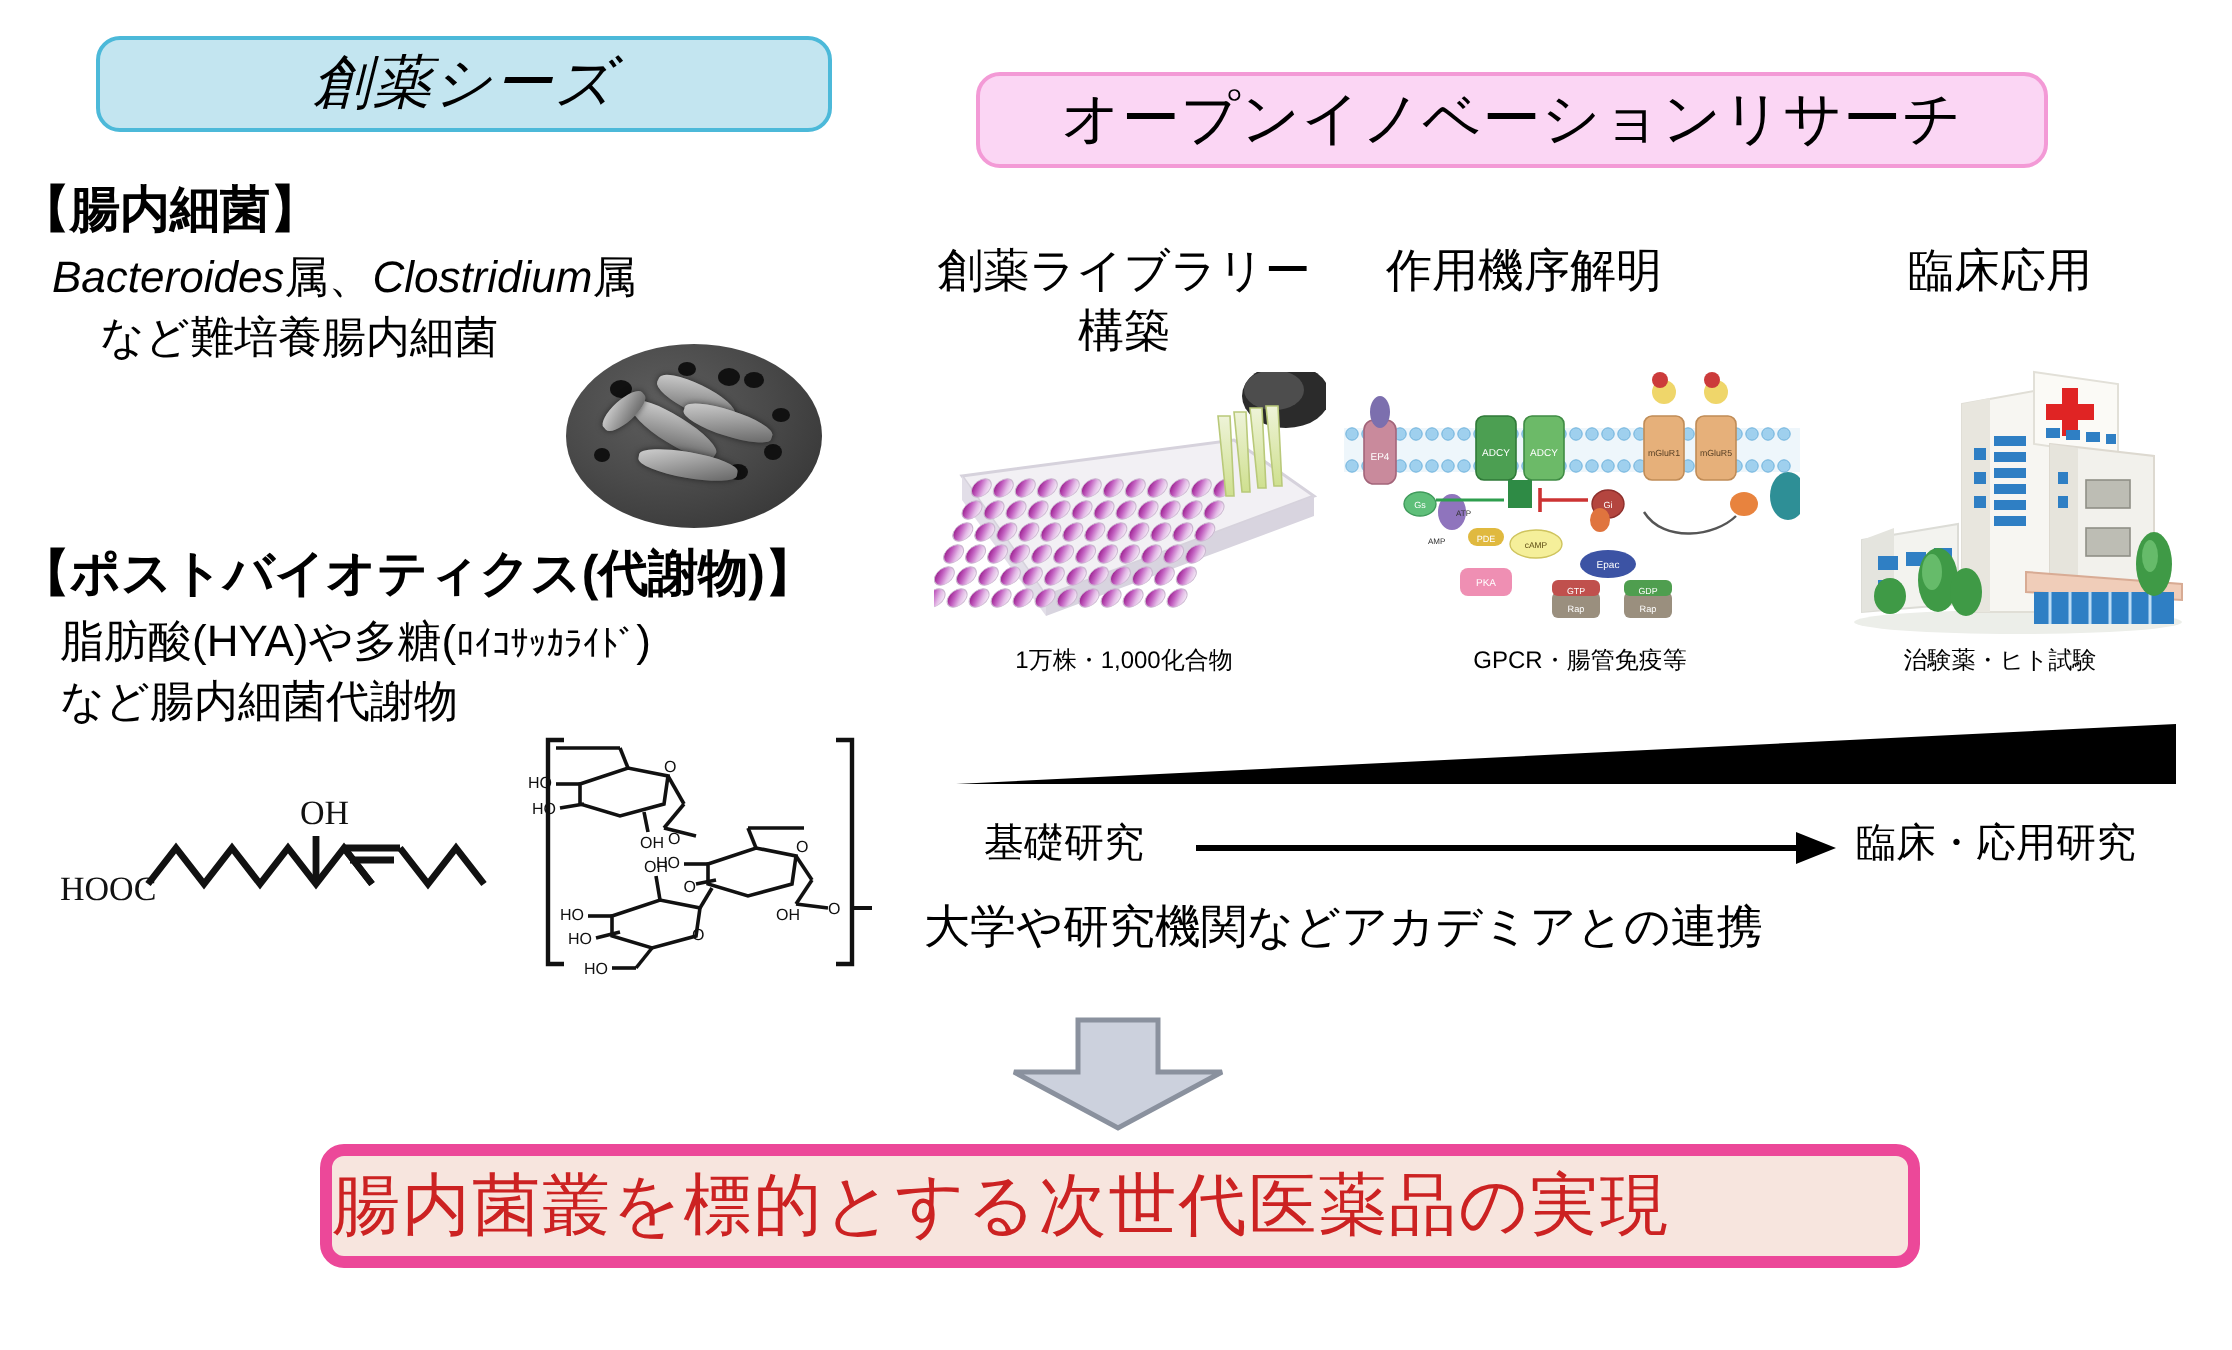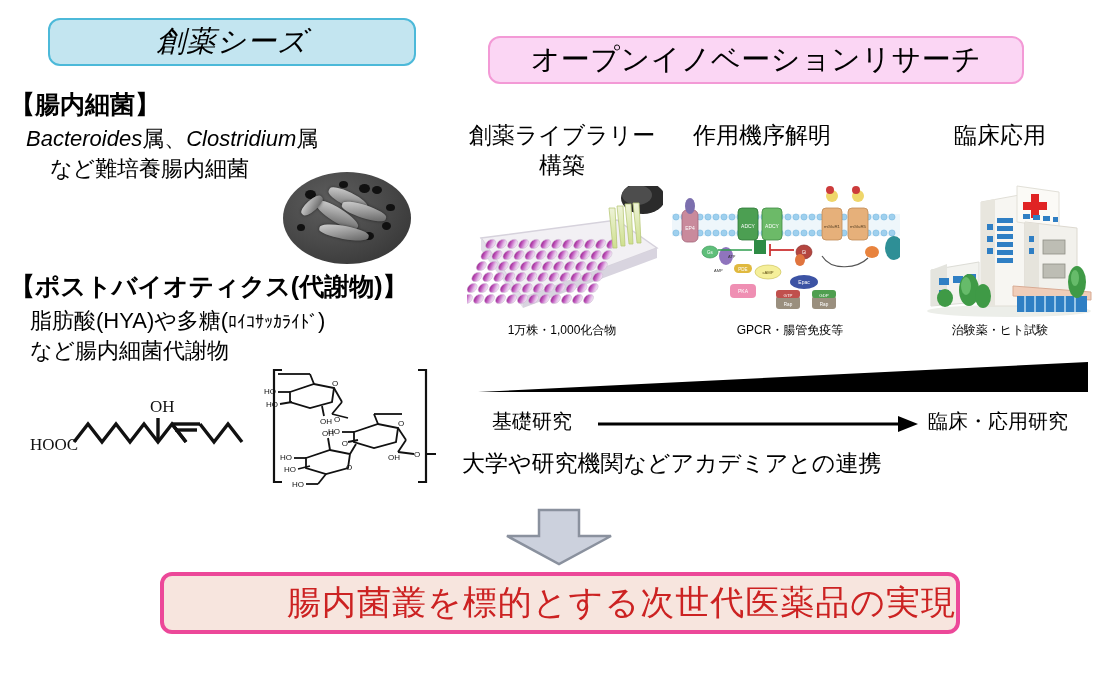--- a/index.html
+++ b/index.html
@@ -143,23 +143,23 @@
 
   
   #down-arrow { left: 505px; top: 508px; width: 108px; height: 58px; }
 
   
   #conclusion {
     position: absolute;
     left: 160px; top: 572px; width: 800px; height: 62px;
     box-sizing: border-box;
     background: #f7e5de;
-    border: 4px solid #ec4899;
+    border: 6px solid #ec4899;
     border-radius: 12px;
-    display: flex; align-items: center; justify-content: flex-end;
+    display: flex; align-items: center; justify-content: flex-start;
     color: #cc2222;
     font-size: 34px;
     letter-spacing: 1px;
   }
 </style>
 </head>
 <body>
 
 <div class="pill" id="pill-seeds">
   <span>創薬シーズ</span>

